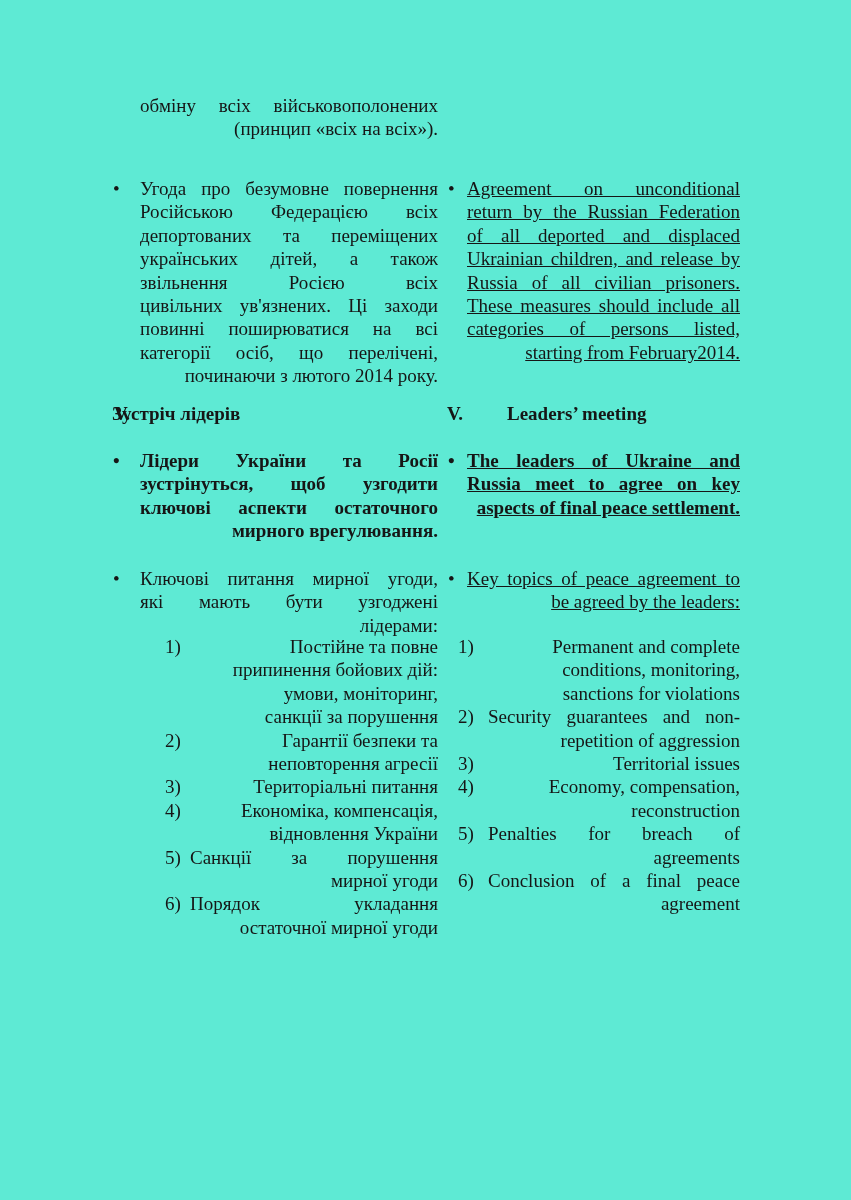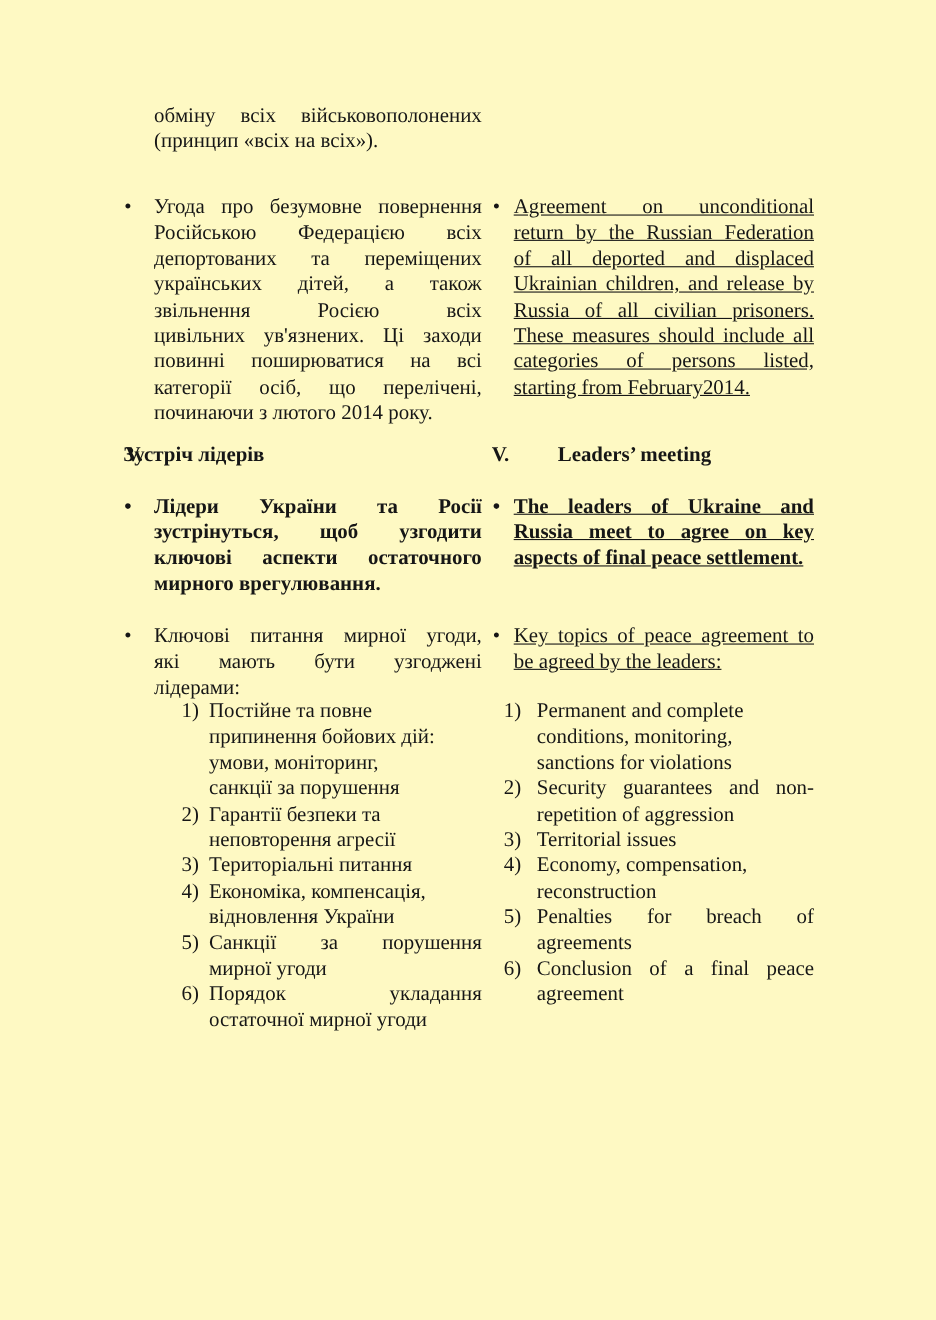--- a/index.html
+++ b/index.html
@@ -47,31 +47,31 @@
   .left  .htxt { }
   .right .htxt { margin-left: 60px; }
 
   
   .nitem { position: relative; }
   .left  .nitem { margin-left: 53px; padding-left: 25px; }
   .right .nitem { margin-left: 11px; padding-left: 30px; }
   .nnum { position: absolute; left: 0; top: 0; }
 
   
-  .ln { min-height: 23.4px; text-align: left; }
+  .ln { min-height: 23.4px; text-align: right; }
   .ln.j {
     text-align: justify;
     text-align-last: justify;
     text-justify: inter-word;
   }
 </style>
 </head>
 <body>
 
-<div class="page" style="background: #fef9c3; color: rgb(22, 22, 22);">
+<div class="page" style="background: #5eead4; color: rgb(22, 22, 22);">
     <div class="row" style="top: 94px;">
       <div class="cell left">
         <div class="txt">
           <div class="ln j">обміну всіх військовополонених</div>
           <div class="ln">(принцип «всіх на всіх»).</div>
         </div>
       </div>
     </div>
     <div class="row" style="top: 177px;">
       <div class="cell left">

